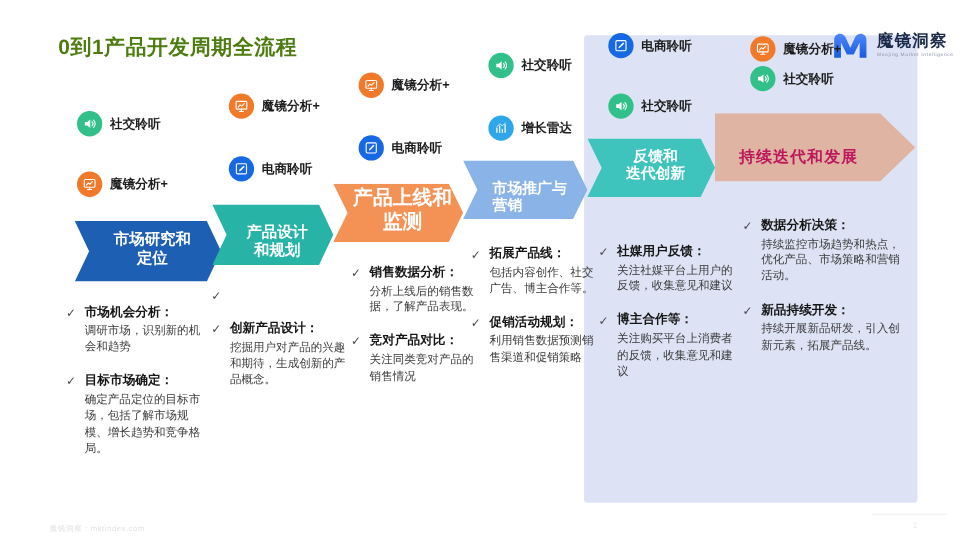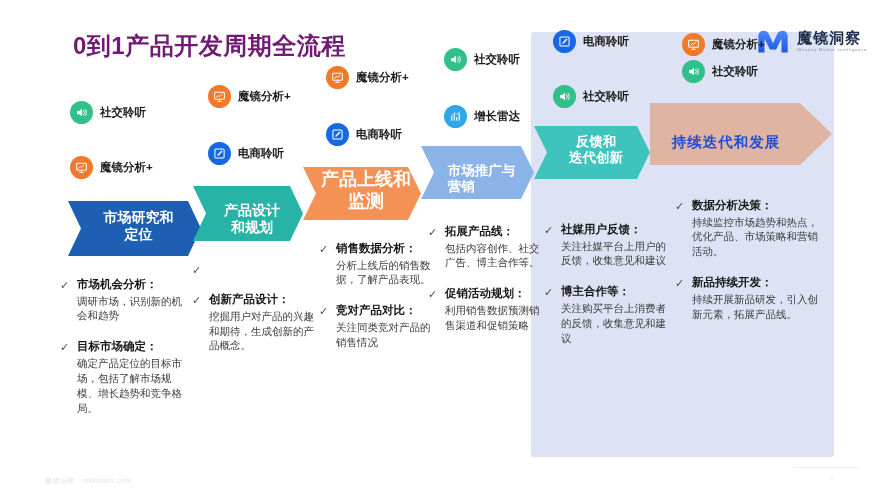--- a/index.html
+++ b/index.html
@@ -21,25 +21,24 @@
     left: 531px; top: 32px;
     width: 303px; height: 425px;
     background: #dde3f4;
     border-radius: 3px;
   }
 
   
   .slide-title {
     position: absolute;
     left: 53px; top: 30px;
-    font-size: 24px;
+    font-size: 19px;
     font-weight: bold;
-    color: #701a75;
+    color: #4d7c0f;
     letter-spacing: 0.5px;
-    margin-left: 20px;
   }
   .logo-wrap {
     position: absolute;
     right: 22px; top: 27px;
     display: flex; align-items: center; gap: 7px;
   }
   .logo-mark { width: 34px; height: 28px; }
   .logo-text { display: flex; flex-direction: column; justify-content: center; }
   .logo-name {
     font-size: 15px; font-weight: bold; color: #1c2a4a; letter-spacing: 1px;
@@ -78,21 +77,21 @@
   
   .big-arrow {
     position: absolute;
     left: 650px; top: 103px;
     width: 182px; height: 62px;
   }
   .big-arrow .lbl {
     position: absolute;
     left: 0; top: 0; width: 152px; height: 79px;
     display: flex; align-items: center; justify-content: center;
-    color: #1d4ed8; font-size: 14.5px; font-weight: bold;
+    color: #be185d; font-size: 14.5px; font-weight: bold;
     letter-spacing: 1px;
   }
 
   
   .col { position: absolute; }
   .bullet { display: flex; gap: 6px; margin-bottom: 16px; }
   .tick {
     flex: none; width: 11px; padding-top: 2px;
     color: #4a4a4a; font-size: 11px; line-height: 1.1;
   }

